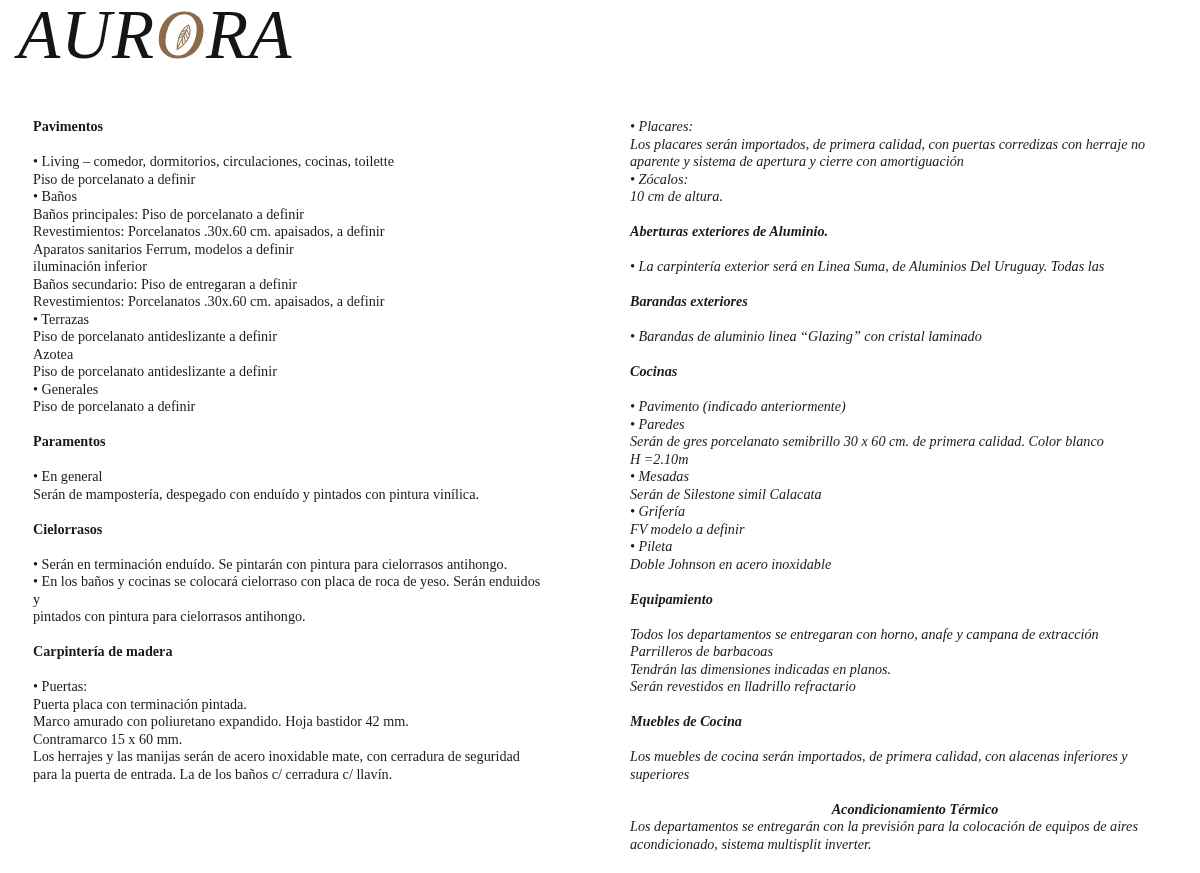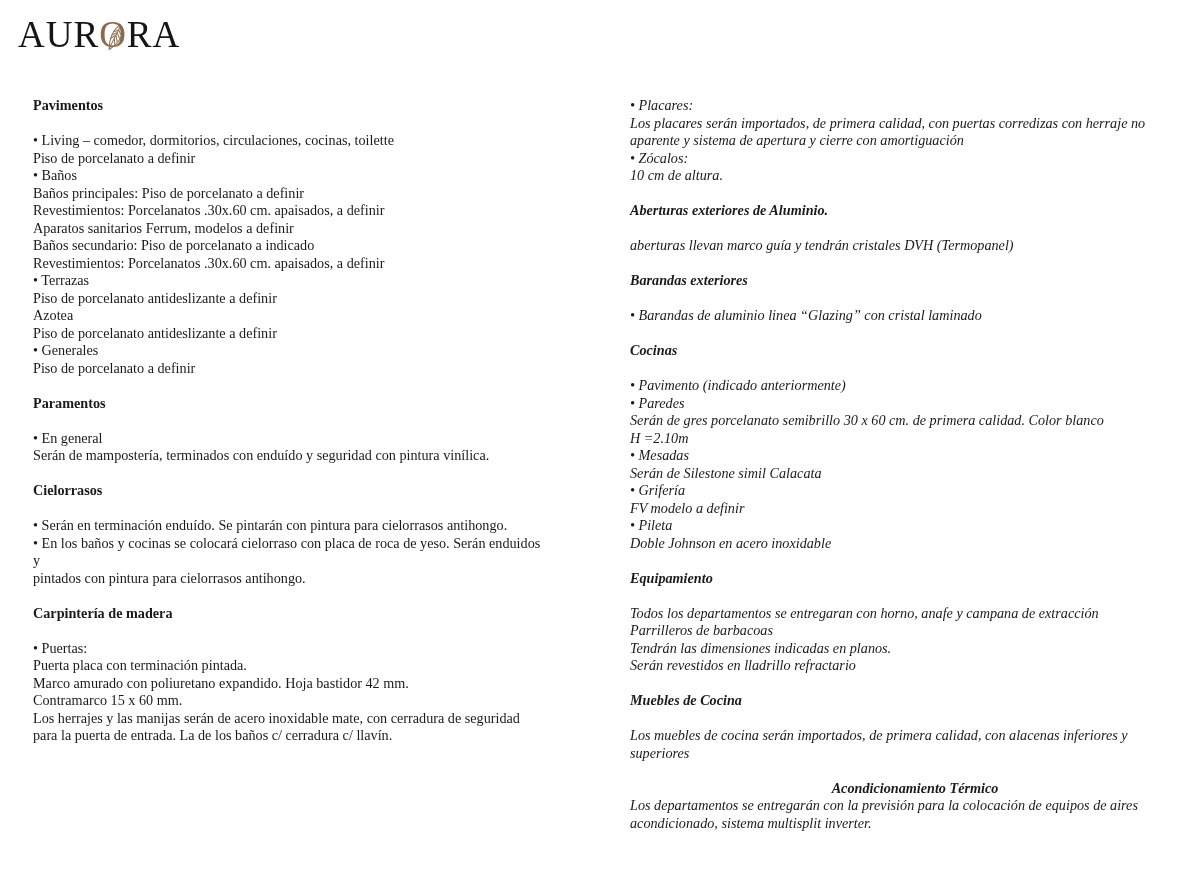--- a/index.html
+++ b/index.html
@@ -13,47 +13,48 @@
     overflow: hidden;
     font-family: "Liberation Serif", "DejaVu Serif", serif;
     color: #1a1a1a;
   }
   
   .logo-wrap {
     padding: 10px 0 0 18px;
     height: 56px;
   }
   .logo {
-    font-size: 37px;
+    font-size: 69px;
     line-height: 50px;
     letter-spacing: 1px;
     color: #151515;
     font-weight: 400;
     display: inline-flex;
     align-items: center;
+    font-style: italic;
   }
   .logo-o {
     position: relative;
     display: inline-block;
     font-weight: 400;
   }
   .logo-o svg {
     position: absolute;
     left: 52%;
     top: 55%;
     width: 24px;
     height: 30px;
     transform: translate(-50%, -52%) rotate(28deg);
     opacity: 0.9;
   }
   
   .cols {
     display: flex;
     align-items: flex-start;
-    margin-top: 31px;
+    margin-top: 52px;
   }
   .col-left {
     margin-left: 33px;
     width: 592px;
   }
   .col-right {
     margin-left: 5px;
     width: 570px;
     font-style: italic;
   }
@@ -92,34 +93,35 @@
   <div class="col-left">
 
     <section class="sec">
       <h3 class="hd">Pavimentos</h3>
       <div class="line">• Living – comedor, dormitorios, circulaciones, cocinas, toilette</div>
       <div class="line">Piso de porcelanato a definir</div>
       <div class="line">• Baños</div>
       <div class="line">Baños principales: Piso de porcelanato a definir</div>
       <div class="line">Revestimientos: Porcelanatos .30x.60 cm. apaisados, a definir</div>
       <div class="line">Aparatos sanitarios Ferrum, modelos a definir</div>
-      <div class="line">Baños secundario: Piso de porcelanato a indicado</div>
+      <div class="line">iluminación inferior</div>
+      <div class="line">Baños secundario: Piso de entregaran a definir</div>
       <div class="line">Revestimientos: Porcelanatos .30x.60 cm. apaisados, a definir</div>
       <div class="line">• Terrazas</div>
       <div class="line">Piso de porcelanato antideslizante a definir</div>
       <div class="line">Azotea</div>
       <div class="line">Piso de porcelanato antideslizante a definir</div>
       <div class="line">• Generales</div>
       <div class="line">Piso de porcelanato a definir</div>
     </section>
 
     <section class="sec">
       <h3 class="hd">Paramentos</h3>
       <div class="line">• En general</div>
-      <div class="line">Serán de mampostería, terminados con enduído y seguridad con pintura vinílica.</div>
+      <div class="line">Serán de mampostería, despegado con enduído y pintados con pintura vinílica.</div>
     </section>
 
     <section class="sec">
       <h3 class="hd">Cielorrasos</h3>
       <div class="line">• Serán en terminación enduído. Se pintarán con pintura para cielorrasos antihongo.</div>
       <div class="line">• En los baños y cocinas se colocará cielorraso con placa de roca de yeso. Serán enduidos</div>
       <div class="line">y</div>
       <div class="line">pintados con pintura para cielorrasos antihongo.</div>
     </section>
 
@@ -140,21 +142,21 @@
     <section class="sec">
       <div class="line">• Placares:</div>
       <div class="line">Los placares serán importados, de primera calidad, con puertas corredizas con herraje no</div>
       <div class="line">aparente y sistema de apertura y cierre con amortiguación</div>
       <div class="line">• Zócalos:</div>
       <div class="line">10 cm de altura.</div>
     </section>
 
     <section class="sec">
       <h3 class="hd">Aberturas exteriores de Aluminio.</h3>
-      <div class="line">aberturas llevan marco guía y tendrán cristales DVH (Termopanel)</div>
+      <div class="line">• La carpintería exterior será en Linea Suma, de Aluminios Del Uruguay. Todas las</div>
     </section>
 
     <section class="sec">
       <h3 class="hd">Barandas exteriores</h3>
       <div class="line">• Barandas de aluminio linea “Glazing” con cristal laminado</div>
     </section>
 
     <section class="sec">
       <h3 class="hd">Cocinas</h3>
       <div class="line">• Pavimento (indicado anteriormente)</div>

